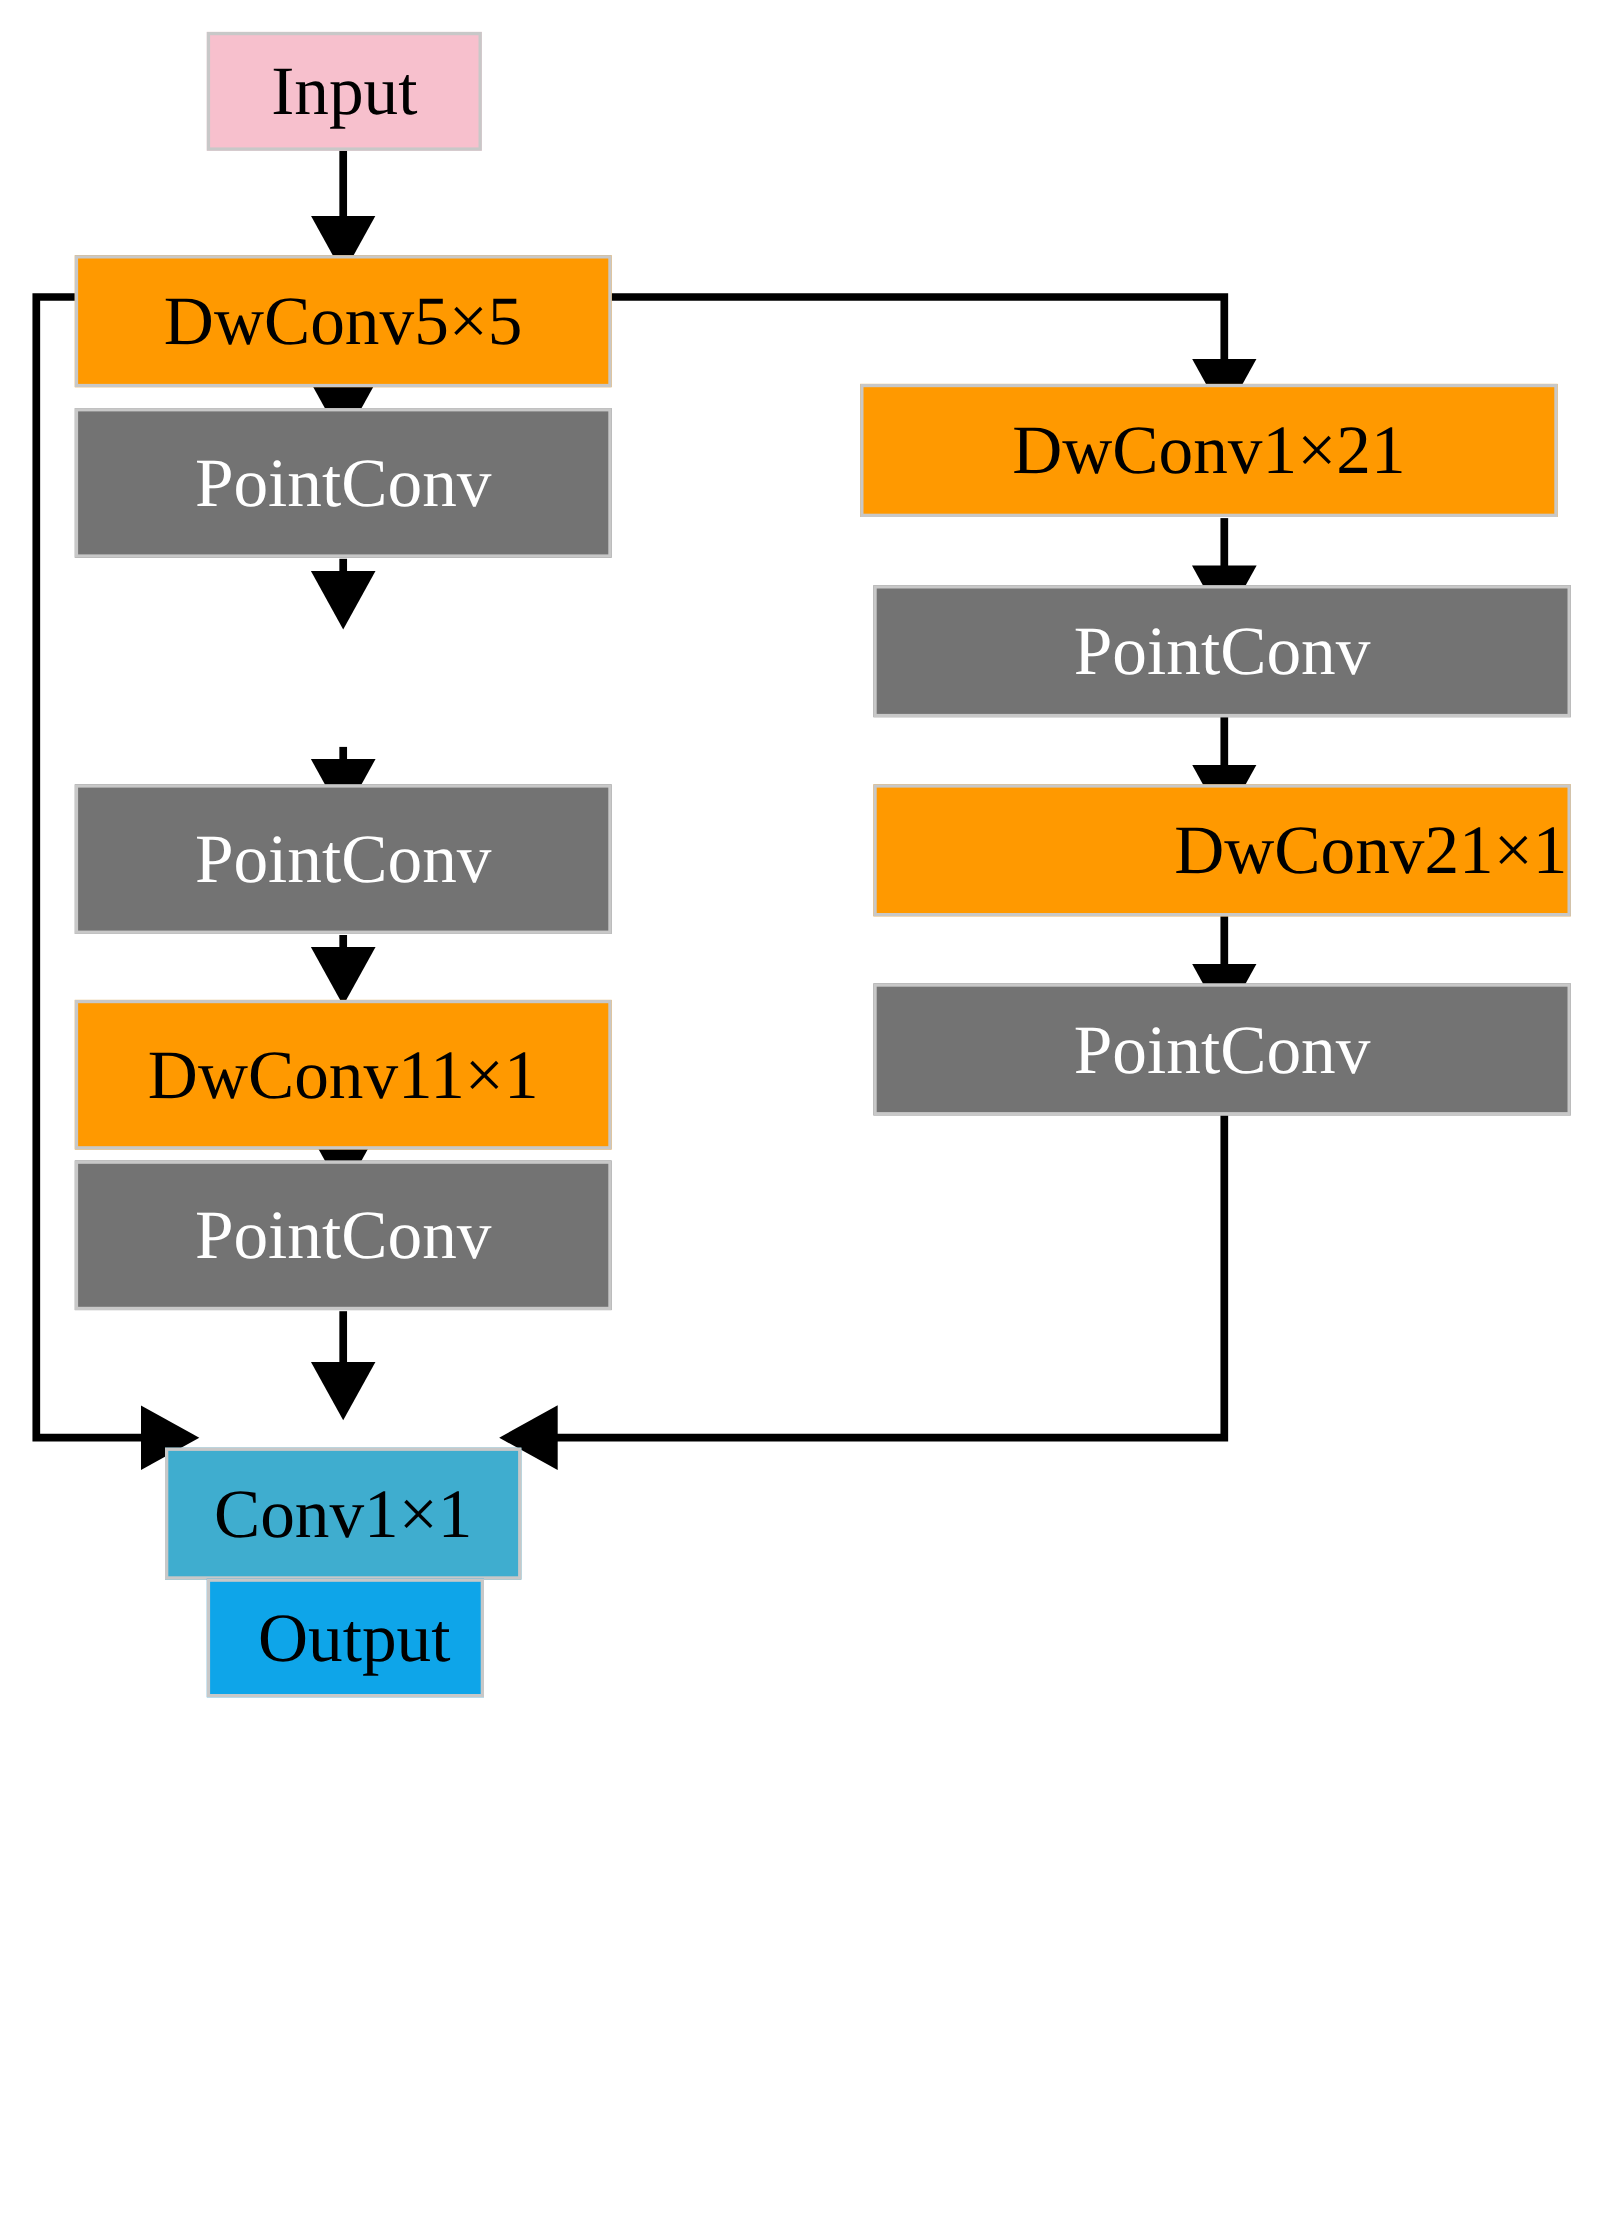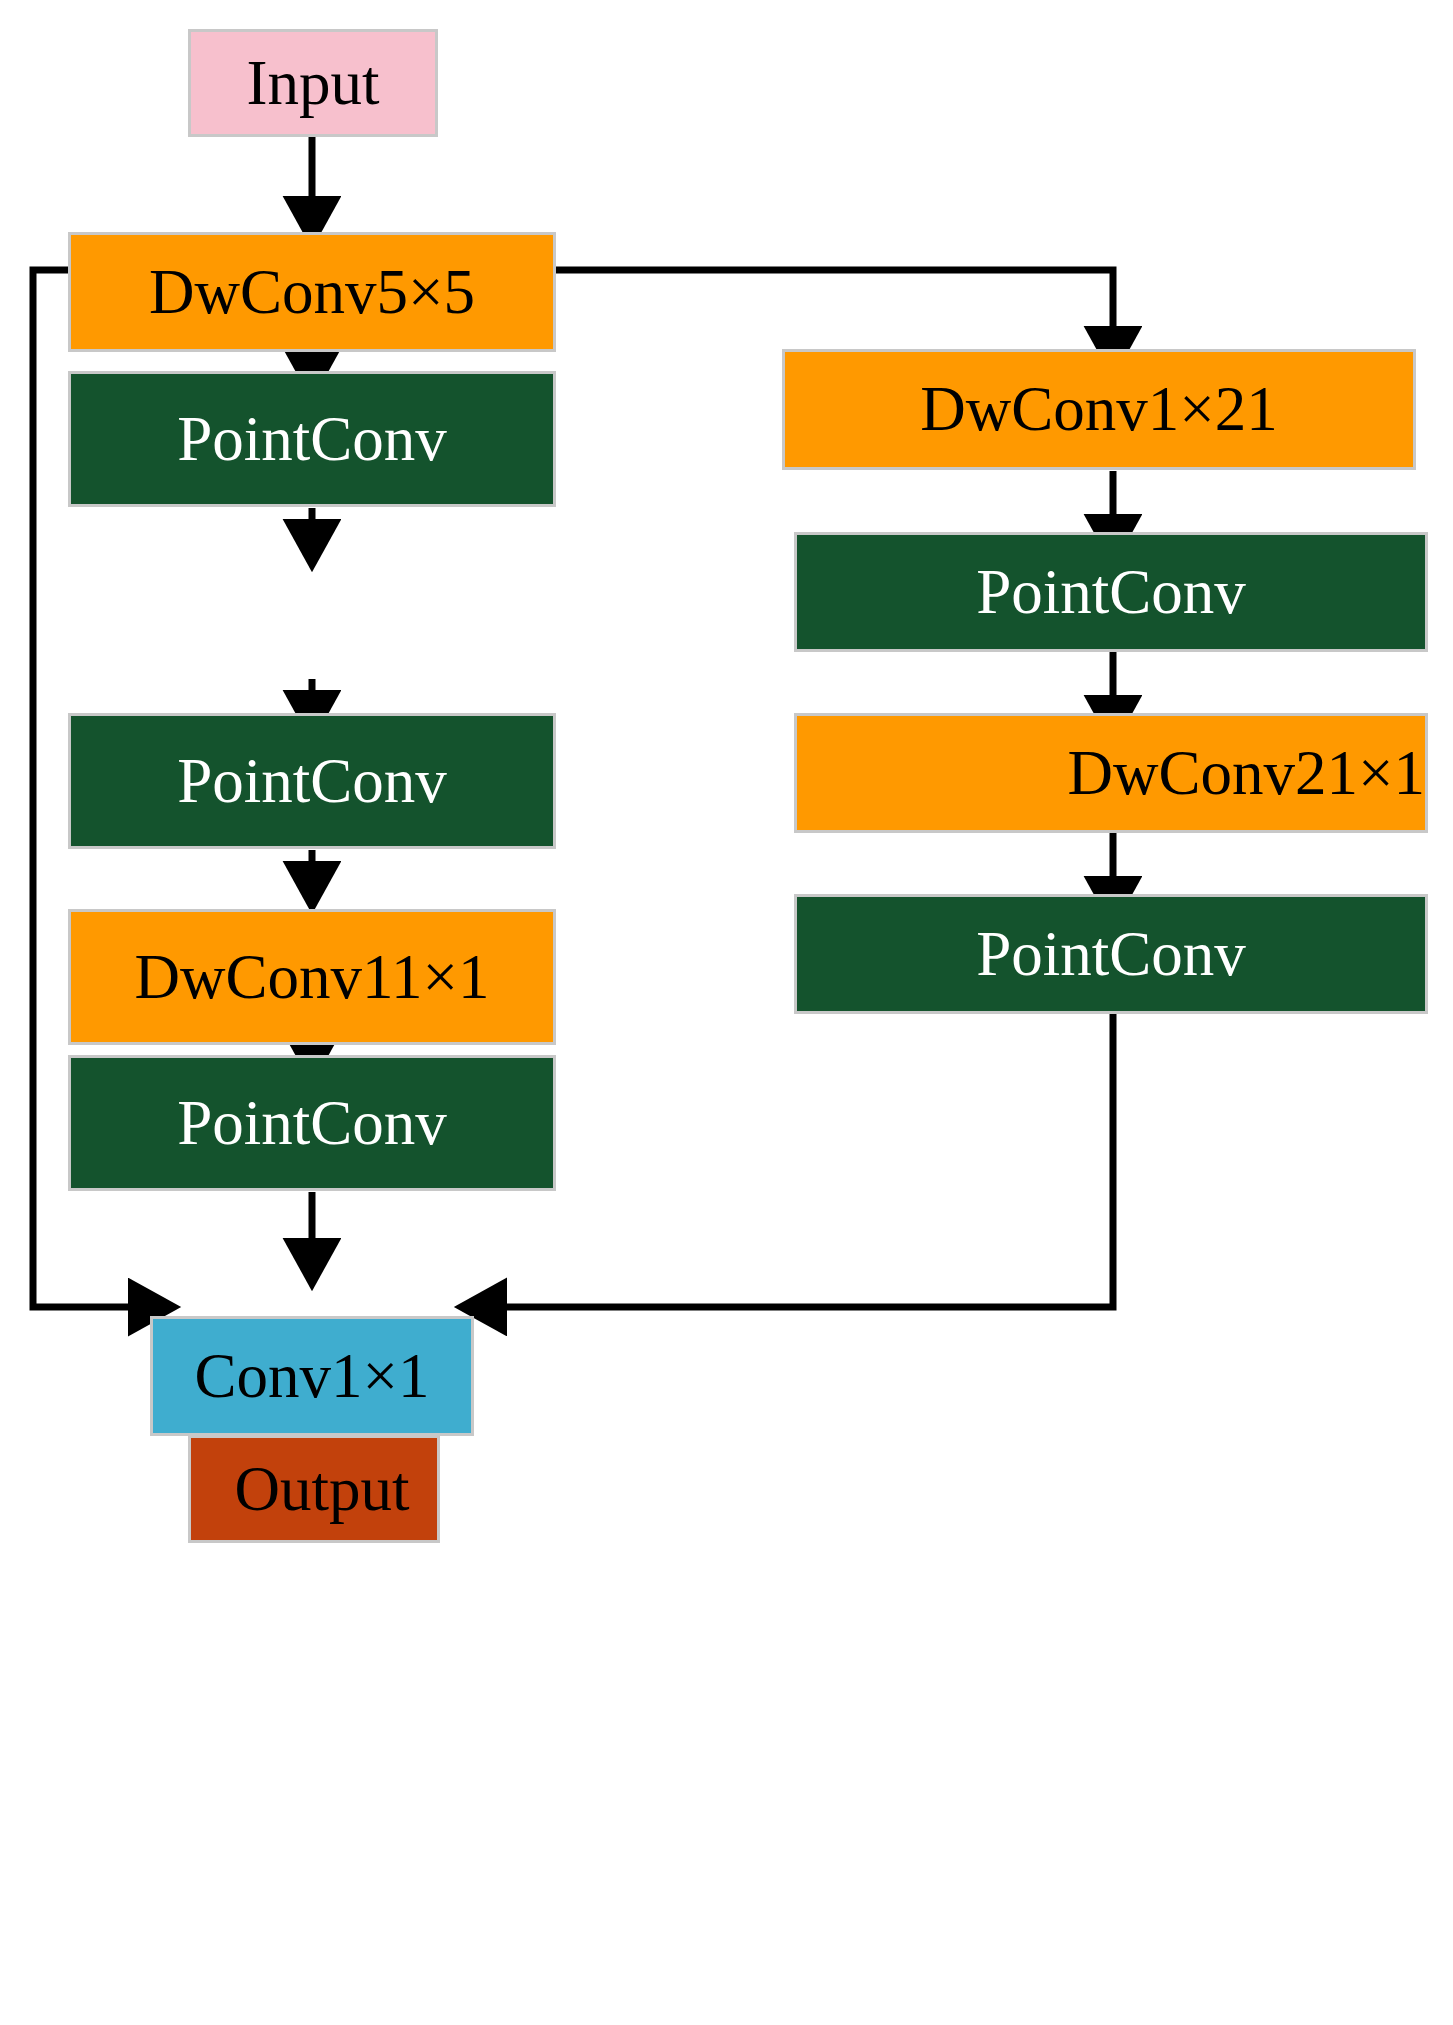--- a/index.html
+++ b/index.html
@@ -27,23 +27,23 @@
     white-space: nowrap;
     user-select: none;
   }
   .node-label {
     display: block;
     line-height: 1;
   }
   
   .c-pink   { background: #f7c0cd; color: #000000; }
   .c-orange { background: #ff9900; color: #000000; }
-  .c-blue   { background: #14532d; color: #ffffff; }
+  .c-blue   { background: #737373; color: #ffffff; }
   .c-teal   { background: #3fadcf; color: #000000; }
-  .c-lblue  { background: #c2410c; color: #000000; padding-left: 16px; }
+  .c-lblue  { background: #0ea5e9; color: #000000; padding-left: 16px; }
 
   
   #edges {
     position: absolute;
     left: 0; top: 0;
     width: 1453px;
     height: 2025px;
     pointer-events: none;
   }
 </style>

